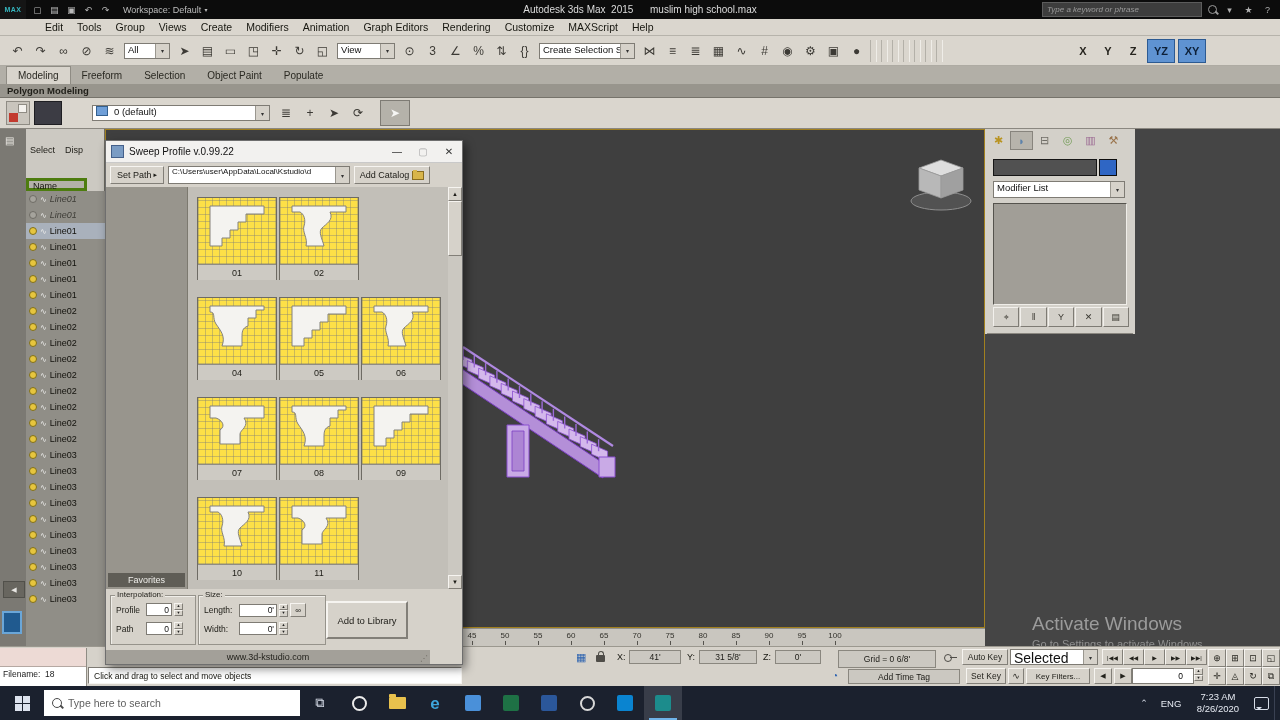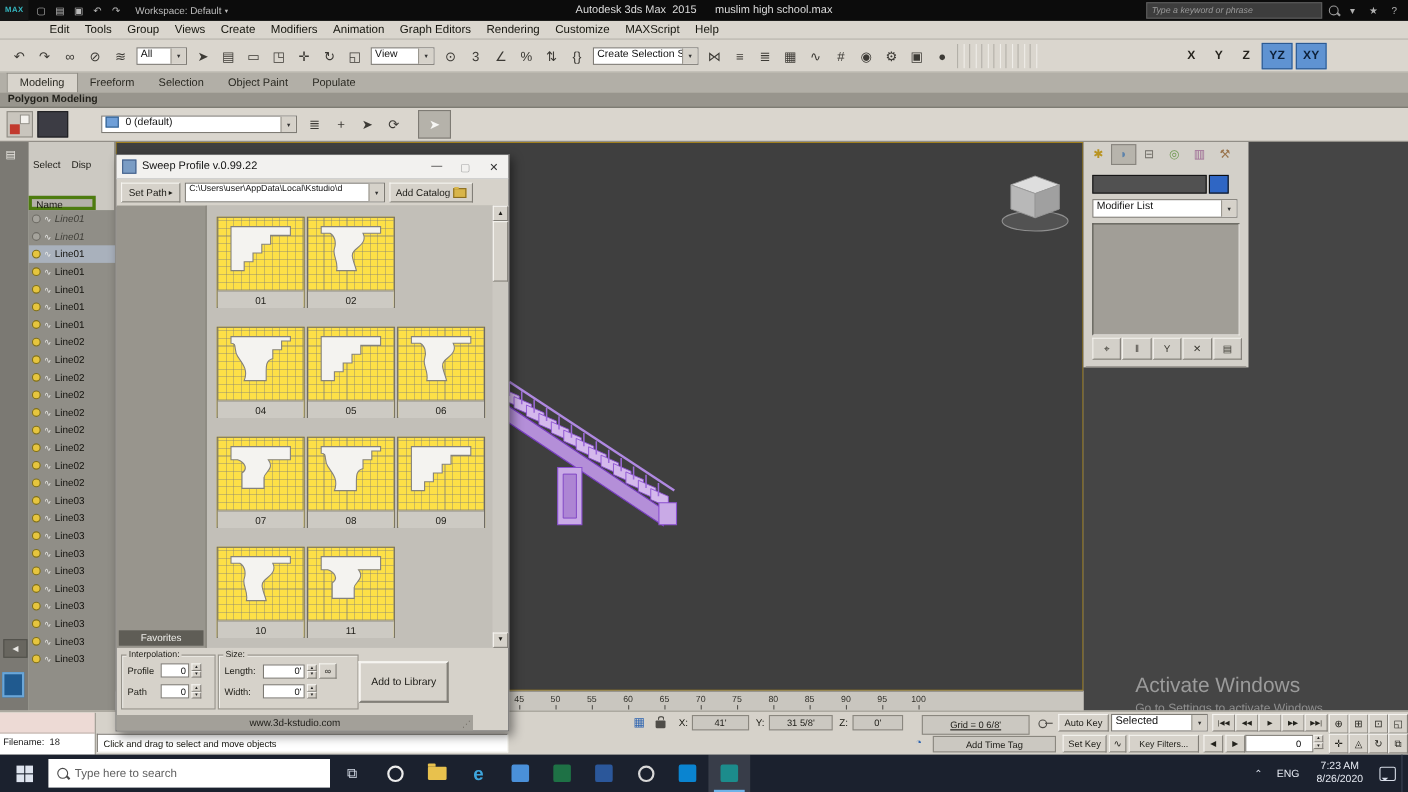--- a/index.html
+++ b/index.html
@@ -580,25 +580,25 @@
 
     <span class="iso-ic">▦</span>
     <div class="padlock"></div>
 
     <span class="slab" style="left:617px;top:5px;">X:</span>
     <div class="flatfield" style="left:629px;top:3px;width:52px;height:14px;">41'</div>
     <span class="slab" style="left:687px;top:5px;">Y:</span>
     <div class="flatfield" style="left:699px;top:3px;width:58px;height:14px;">31 5/8'</div>
     <span class="slab" style="left:763px;top:5px;">Z:</span>
     <div class="flatfield" style="left:775px;top:3px;width:46px;height:14px;">0'</div>
-    <div class="flatfield" style="left:838px;top:3px;width:98px;height:18px;text-decoration:underline;">Grid = 0 6/8'</div>
+    <div class="flatfield" style="left:838px;top:3px;width:98px;height:18px;">Grid = 0 6/8'</div>
     <div class="keyic"></div>
     <div class="sbtn" style="left:962px;top:2px;width:46px;height:16px;font-size:8.5px;">Auto Key</div>
     <div class="combo sel-combo">
-      <span class="cval" style="font-size:10px;">Selected</span>
+      <span class="cval" style="font-size:14px;">Selected</span>
       <span class="arrow">▾</span>
     </div>
     <div class="transport" id="transport">
         <div class="sbtn trbtn">|◀◀</div>
         <div class="sbtn trbtn">◀◀</div>
         <div class="sbtn trbtn">▶</div>
         <div class="sbtn trbtn">▶▶</div>
         <div class="sbtn trbtn">▶▶|</div>
       </div>
 

